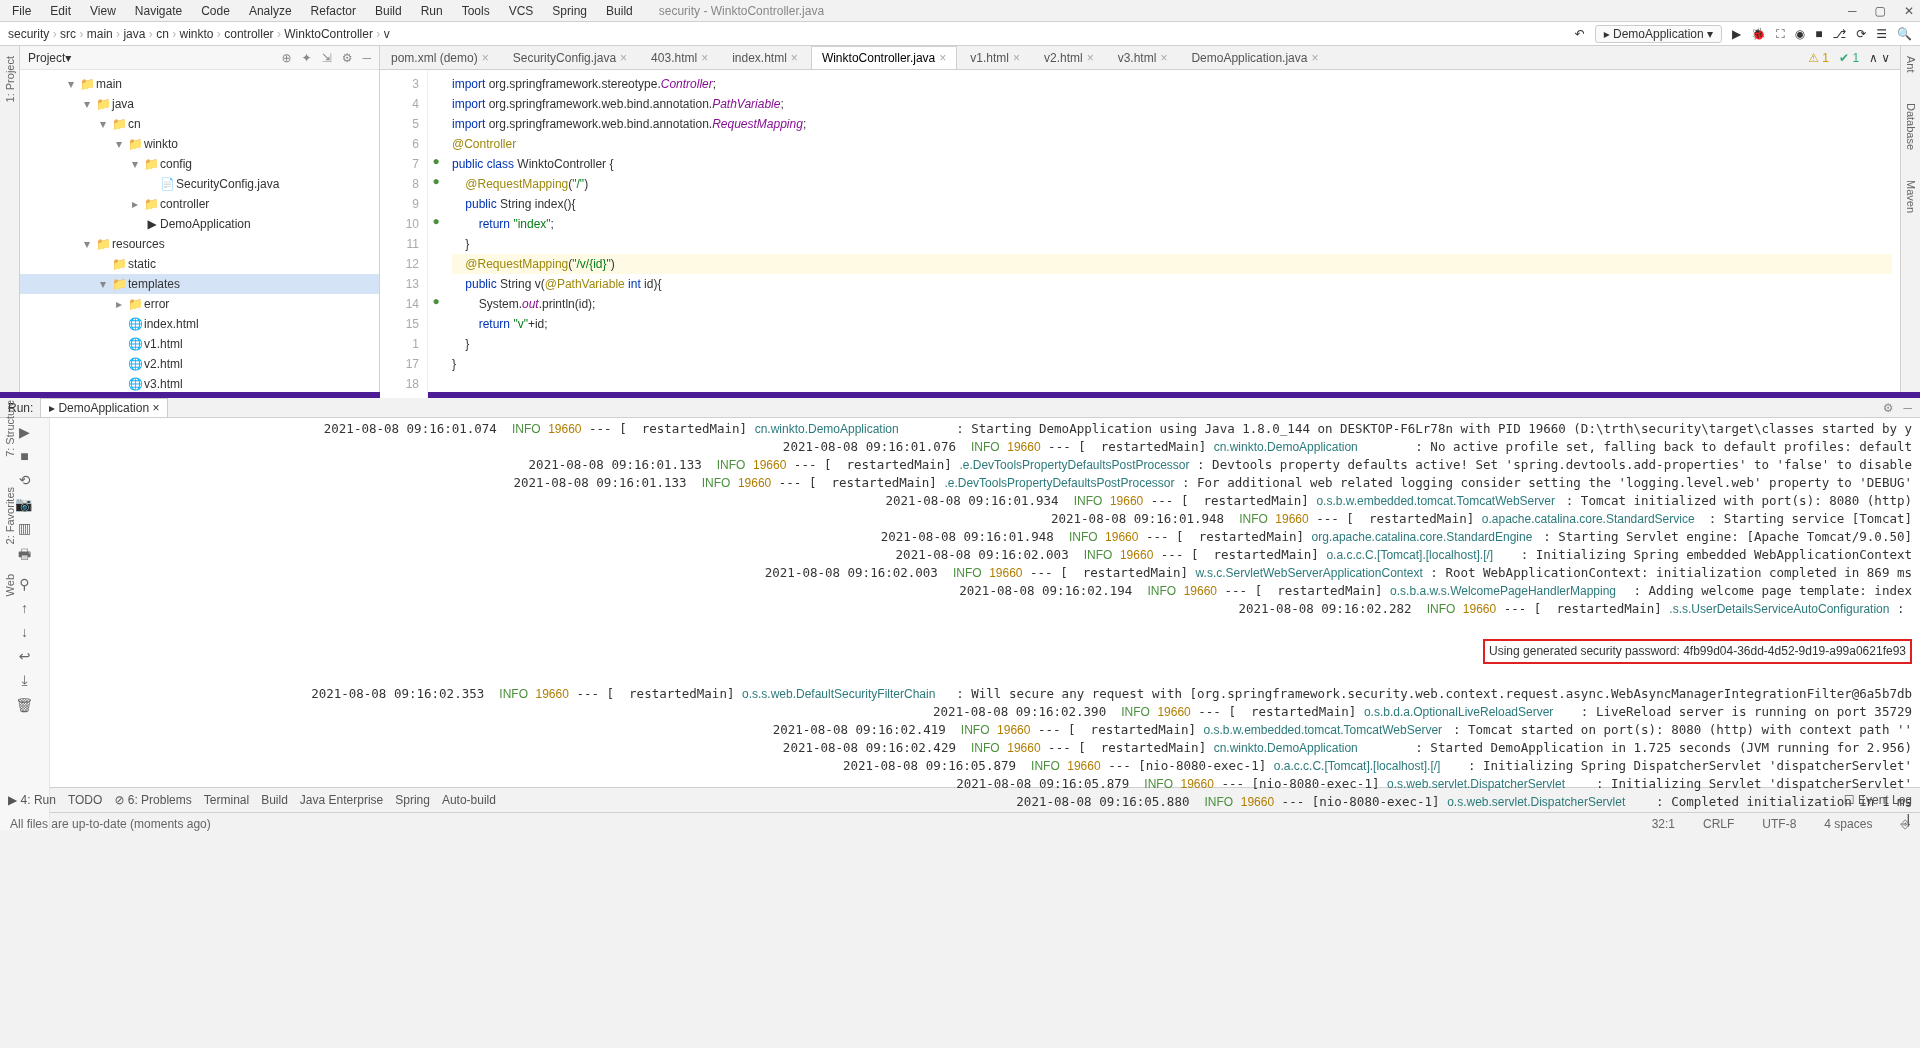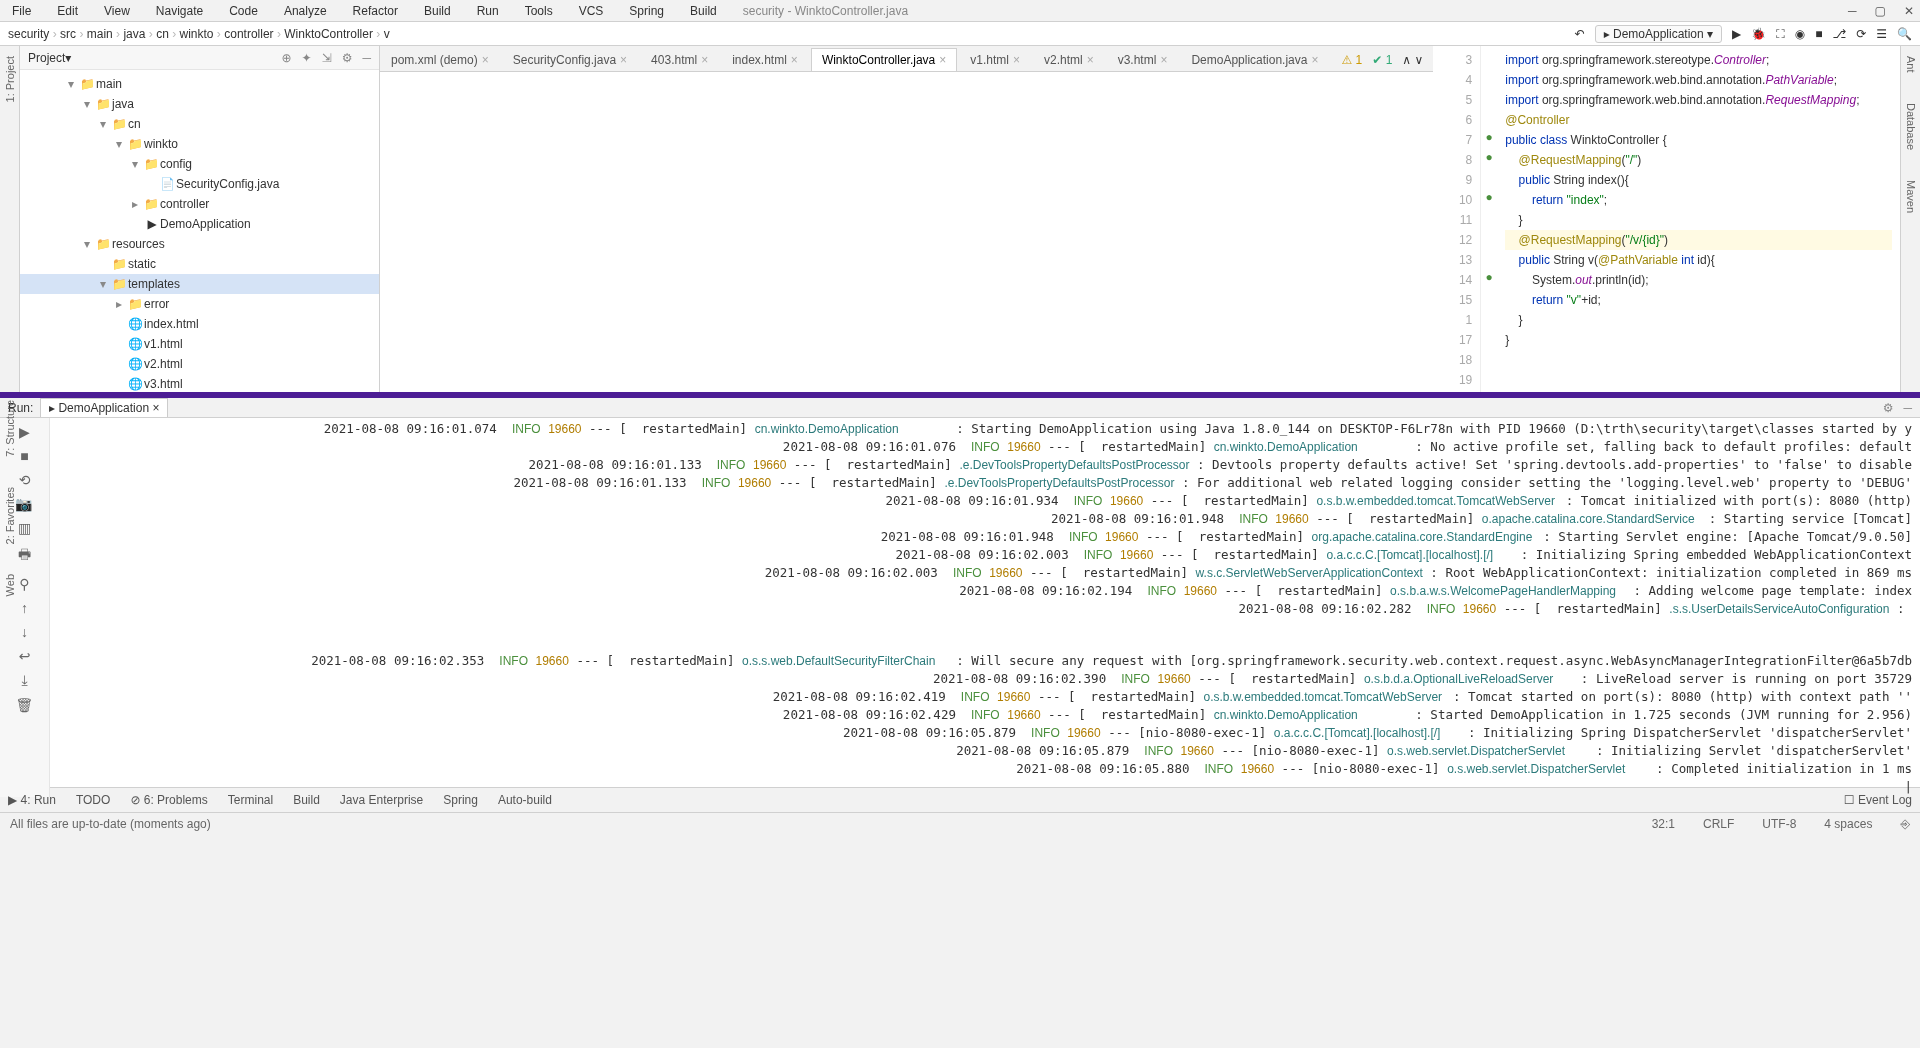--- a/index.html
+++ b/index.html
@@ -1,18 +1,18 @@
 <!DOCTYPE html>
 <html><head>
 <meta charset="utf-8">
 <style>
 * { margin: 0; padding: 0; box-sizing: border-box; font-family: "Segoe UI", Tahoma, sans-serif; font-size: 12px; }
 body { background: #f2f2f2; color: #333; overflow: hidden; width: 1920px; height: 1048px; }
 .title-bar { height: 22px; background: #f2f2f2; display: flex; align-items: center; padding: 0 6px; border-bottom: 1px solid #d0d0d0; }
-.title-bar .menus { display: flex; gap: 14px; align-items: center; }
+.title-bar .menus { display: flex; gap: 7px; align-items: center; }
 .title-bar .menus span { padding: 0 6px; cursor: pointer; }
 .title-bar .filename { margin-left: 20px; color: #888; }
 .title-bar .winctrl { margin-left: auto; display: flex; gap: 18px; font-size: 14px; color: #555; }
 .breadcrumb { height: 24px; background: #fff; border-bottom: 1px solid #d0d0d0; display: flex; align-items: center; padding: 0 8px; gap: 6px; }
 .breadcrumb span { color: #333; }
 .breadcrumb .sep { color: #bbb; }
 .breadcrumb .icons { margin-left: auto; display: flex; gap: 10px; align-items: center; }
 .breadcrumb .run-config { border: 1px solid #ccc; padding: 1px 8px; border-radius: 3px; background: #fafafa; }
 .main { display: flex; height: 346px; }
 .left-gutter { width: 20px; background: #f2f2f2; border-right: 1px solid #d0d0d0; display: flex; flex-direction: column; align-items: center; padding-top: 10px; gap: 40px; }
@@ -20,21 +20,21 @@
 .right-gutter { width: 20px; background: #f2f2f2; border-left: 1px solid #d0d0d0; display: flex; flex-direction: column; align-items: center; padding-top: 10px; gap: 30px; }
 .right-gutter span { writing-mode: vertical-rl; font-size: 11px; color: #666; cursor: pointer; }
 .project-pane { width: 360px; background: #fff; border-right: 1px solid #d0d0d0; display: flex; flex-direction: column; }
 .project-header { height: 24px; display: flex; align-items: center; padding: 0 8px; border-bottom: 1px solid #e5e5e5; background: #f7f7f7; }
 .project-header .h-icons { margin-left: auto; display: flex; gap: 10px; color: #888; }
 .tree { padding: 4px 0; overflow: auto; flex: 1; }
 .tree .node { display: flex; align-items: center; height: 20px; padding-left: 6px; cursor: pointer; white-space: nowrap; }
 .tree .node.selected { background: #d5e3f6; }
 .tree .arrow { width: 12px; display: inline-block; color: #888; }
 .tree .icon { width: 16px; display: inline-block; text-align: center; }
-.editor-area { flex: 1; background: #fff; display: flex; flex-direction: row; }
+.editor-area { flex: 1; background: #fff; display: flex; flex-direction: column; }
 .editor-tabs { height: 26px; background: #f2f2f2; border-bottom: 1px solid #d0d0d0; display: flex; align-items: flex-end; }
 .editor-tabs .tab { padding: 4px 10px; border: 1px solid transparent; border-bottom: none; margin-right: 2px; cursor: pointer; color: #555; display: flex; align-items: center; gap: 4px; }
 .editor-tabs .tab.active { background: #fff; border-color: #d0d0d0; color: #000; }
 .editor-tabs .tab .close { color: #aaa; }
 .editor-body { flex: 1; display: flex; font-family: "JetBrains Mono", Consolas, monospace; font-size: 13px; }
 .gutter-nums { width: 48px; text-align: right; color: #aaa; padding: 4px 8px 4px 0; background: #fff; border-right: 1px solid #eee; line-height: 20px; }
 .gutter-nums div { height: 20px; }
 .gutter-marks { width: 16px; padding-top: 4px; }
 .gutter-marks div { height: 20px; text-align: center; color: #4a8f3c; }
 .code { flex: 1; padding: 4px 8px; line-height: 20px; white-space: pre; }
@@ -49,21 +49,21 @@
 .run-header .h-icons { margin-left: auto; display: flex; gap: 10px; color: #888; }
 .run-sub { height: 22px; display: flex; align-items: center; padding: 0 8px; gap: 16px; border-bottom: 1px solid #e5e5e5; }
 .run-body { flex: 1; display: flex; }
 .run-side { width: 50px; display: flex; flex-direction: column; gap: 8px; padding: 6px 4px; background: #f7f7f7; border-right: 1px solid #e5e5e5; align-items: center; }
 .run-side span { font-size: 14px; color: #666; cursor: pointer; }
 .console { flex: 1; font-family: Consolas, monospace; font-size: 12.5px; padding: 2px 8px; overflow: auto; line-height: 17px; white-space: pre; }
 .console .info { color: #4a8f3c; }
 .console .pid { color: #b07d00; }
 .console .logger { color: #2c7a7b; }
 .console .hl-box { border: 2px solid #e02020; padding: 2px 4px; display: inline-block; margin: 4px 0; }
-.bottom-tabs { height: 22px; background: #f2f2f2; border-top: 1px solid #d0d0d0; display: flex; align-items: center; padding: 12px 8px; gap: 20px; color: #555; }
+.bottom-tabs { height: 22px; background: #f2f2f2; border-top: 1px solid #d0d0d0; display: flex; align-items: center; padding: 12px 8px; gap: 12px; color: #555; }
 .bottom-tabs span { cursor: pointer; }
 .status-bar { height: 22px; background: #f2f2f2; border-top: 1px solid #d0d0d0; display: flex; align-items: center; padding: 4px 10px; color: #666; font-size: 11px; }
 .status-bar .right { margin-left: auto; display: flex; gap: 28px; }
 .green-tri { color: #4a8f3c; }
 .red-sq { color: #d23; }
 </style>
 </head>
 <body>
 
 <div class="title-bar">
@@ -269,20 +269,21 @@
 2021-08-08 09:16:01.133  <span class="info">INFO</span> <span class="pid">19660</span> --- [  restartedMain] <span class="logger">.e.DevToolsPropertyDefaultsPostProcessor</span> : Devtools property defaults active! Set 'spring.devtools.add-properties' to 'false' to disable
 2021-08-08 09:16:01.133  <span class="info">INFO</span> <span class="pid">19660</span> --- [  restartedMain] <span class="logger">.e.DevToolsPropertyDefaultsPostProcessor</span> : For additional web related logging consider setting the 'logging.level.web' property to 'DEBUG'
 2021-08-08 09:16:01.934  <span class="info">INFO</span> <span class="pid">19660</span> --- [  restartedMain] <span class="logger">o.s.b.w.embedded.tomcat.TomcatWebServer </span> : Tomcat initialized with port(s): 8080 (http)
 2021-08-08 09:16:01.948  <span class="info">INFO</span> <span class="pid">19660</span> --- [  restartedMain] <span class="logger">o.apache.catalina.core.StandardService  </span> : Starting service [Tomcat]
 2021-08-08 09:16:01.948  <span class="info">INFO</span> <span class="pid">19660</span> --- [  restartedMain] <span class="logger">org.apache.catalina.core.StandardEngine </span> : Starting Servlet engine: [Apache Tomcat/9.0.50]
 2021-08-08 09:16:02.003  <span class="info">INFO</span> <span class="pid">19660</span> --- [  restartedMain] <span class="logger">o.a.c.c.C.[Tomcat].[localhost].[/]      </span> : Initializing Spring embedded WebApplicationContext
 2021-08-08 09:16:02.003  <span class="info">INFO</span> <span class="pid">19660</span> --- [  restartedMain] <span class="logger">w.s.c.ServletWebServerApplicationContext</span> : Root WebApplicationContext: initialization completed in 869 ms
 2021-08-08 09:16:02.194  <span class="info">INFO</span> <span class="pid">19660</span> --- [  restartedMain] <span class="logger">o.s.b.a.w.s.WelcomePageHandlerMapping   </span> : Adding welcome page template: index
 2021-08-08 09:16:02.282  <span class="info">INFO</span> <span class="pid">19660</span> --- [  restartedMain] <span class="logger">.s.s.UserDetailsServiceAutoConfiguration</span> : 
 
+<span class="hl-box">Using generated security password: 4fb99d04-36dd-4d52-9d19-a99a0621fe93</span>
 
 2021-08-08 09:16:02.353  <span class="info">INFO</span> <span class="pid">19660</span> --- [  restartedMain] <span class="logger">o.s.s.web.DefaultSecurityFilterChain    </span> : Will secure any request with [org.springframework.security.web.context.request.async.WebAsyncManagerIntegrationFilter@6a5b7db
 2021-08-08 09:16:02.390  <span class="info">INFO</span> <span class="pid">19660</span> --- [  restartedMain] <span class="logger">o.s.b.d.a.OptionalLiveReloadServer      </span> : LiveReload server is running on port 35729
 2021-08-08 09:16:02.419  <span class="info">INFO</span> <span class="pid">19660</span> --- [  restartedMain] <span class="logger">o.s.b.w.embedded.tomcat.TomcatWebServer </span> : Tomcat started on port(s): 8080 (http) with context path ''
 2021-08-08 09:16:02.429  <span class="info">INFO</span> <span class="pid">19660</span> --- [  restartedMain] <span class="logger">cn.winkto.DemoApplication               </span> : Started DemoApplication in 1.725 seconds (JVM running for 2.956)
 2021-08-08 09:16:05.879  <span class="info">INFO</span> <span class="pid">19660</span> --- [nio-8080-exec-1] <span class="logger">o.a.c.c.C.[Tomcat].[localhost].[/]      </span> : Initializing Spring DispatcherServlet 'dispatcherServlet'
 2021-08-08 09:16:05.879  <span class="info">INFO</span> <span class="pid">19660</span> --- [nio-8080-exec-1] <span class="logger">o.s.web.servlet.DispatcherServlet       </span> : Initializing Servlet 'dispatcherServlet'
 2021-08-08 09:16:05.880  <span class="info">INFO</span> <span class="pid">19660</span> --- [nio-8080-exec-1] <span class="logger">o.s.web.servlet.DispatcherServlet       </span> : Completed initialization in 1 ms
 |</div>
   </div>

